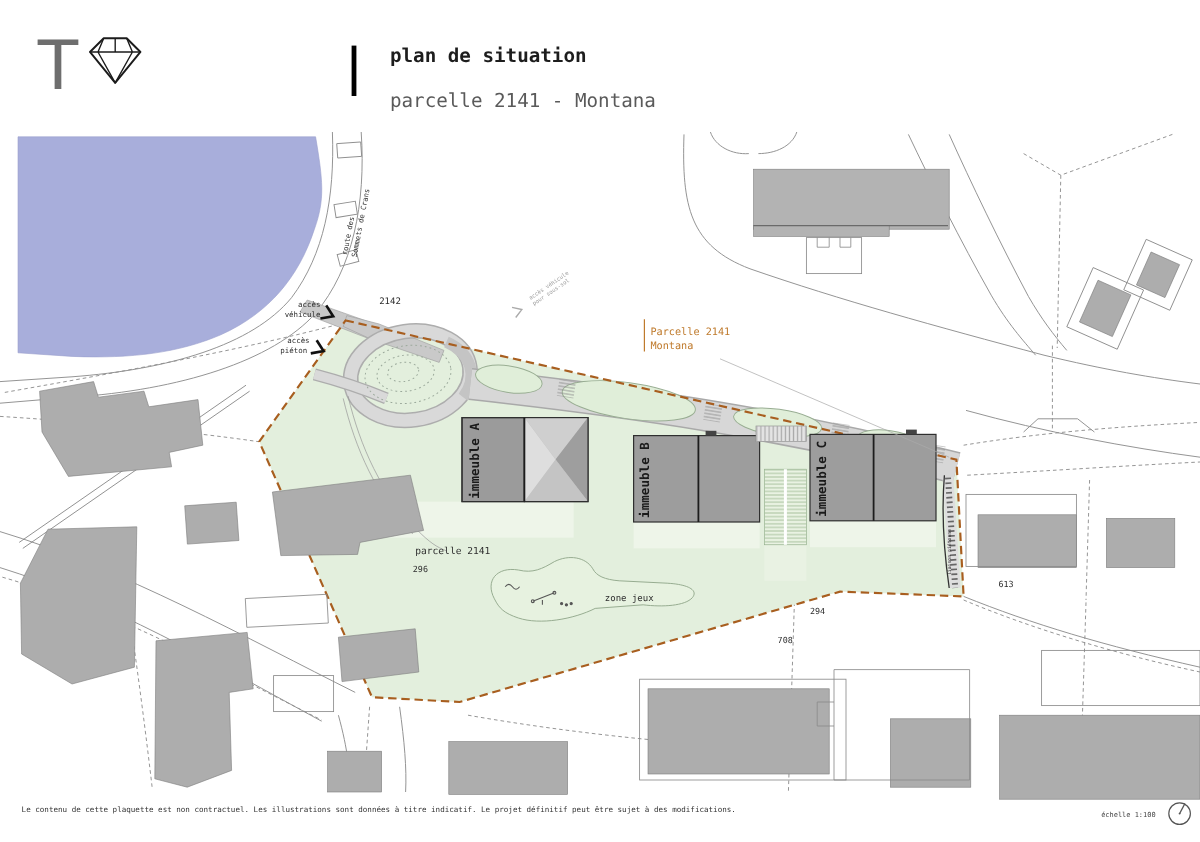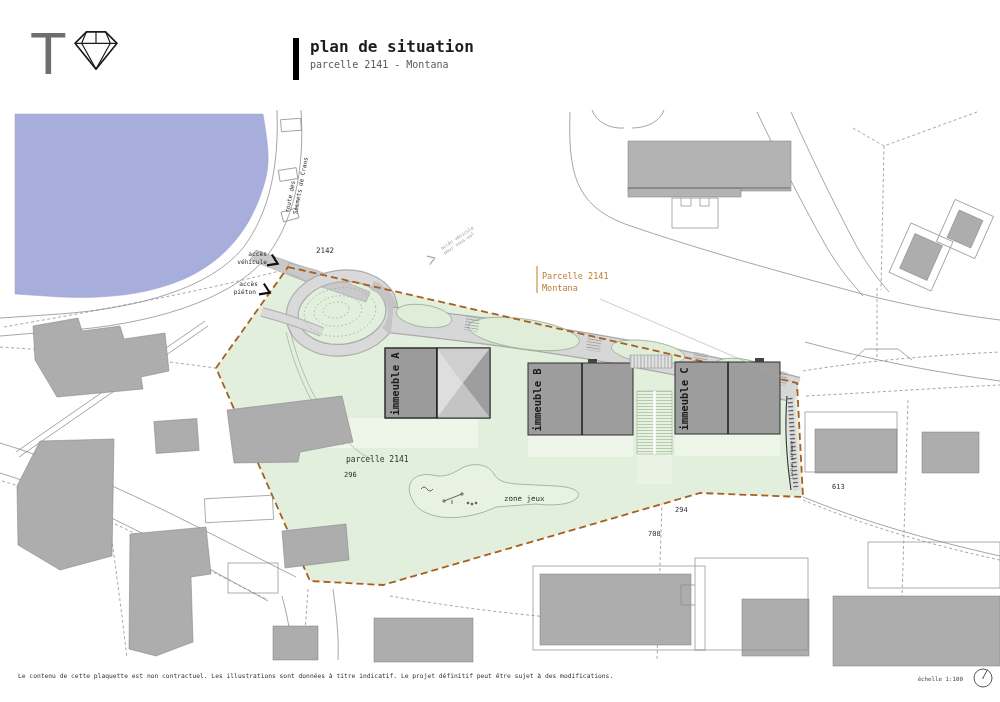--- a/index.html
+++ b/index.html
@@ -3,24 +3,24 @@
 <meta charset="utf-8">
 <style>
   html,body{margin:0;padding:0;background:#fff;}
   .page{position:relative;width:1000px;height:702px;background:#ffffff;overflow:hidden;
         font-family:"DejaVu Sans Mono",monospace;}
   
   .logo{position:absolute;left:30px;top:22px;display:flex;align-items:center;
         font-family:"Liberation Sans",sans-serif;color:#6e6e6e;font-size:60px;
         font-weight:400;letter-spacing:3px;line-height:1;}
   .logo .gem{margin:0 3px 4px 3px;}
-  .hdr{position:absolute;left:293px;top:38px;border-left:6px solid #000000;
-       padding-left:11px;height:42px;}
+  .hdr{position:absolute;left:293px;top:38px;border-left:4px solid #000000;
+       padding-left:28px;height:42px;}
   .hdr .t1{font-size:16px;font-weight:bold;color:#1d1d1d;line-height:1.15;}
-  .hdr .t2{font-size:10px;color:#5a5a5a;margin-top:3px;}
+  .hdr .t2{font-size:16px;color:#5a5a5a;margin-top:18px;}
   
   .footer-note{position:absolute;left:18px;top:672px;font-size:6.3px;color:#333;}
   svg text{font-family:"DejaVu Sans Mono",monospace;}
 </style>
 </head>
 <body>
 
 <div class="page">
 
   <div class="logo">

